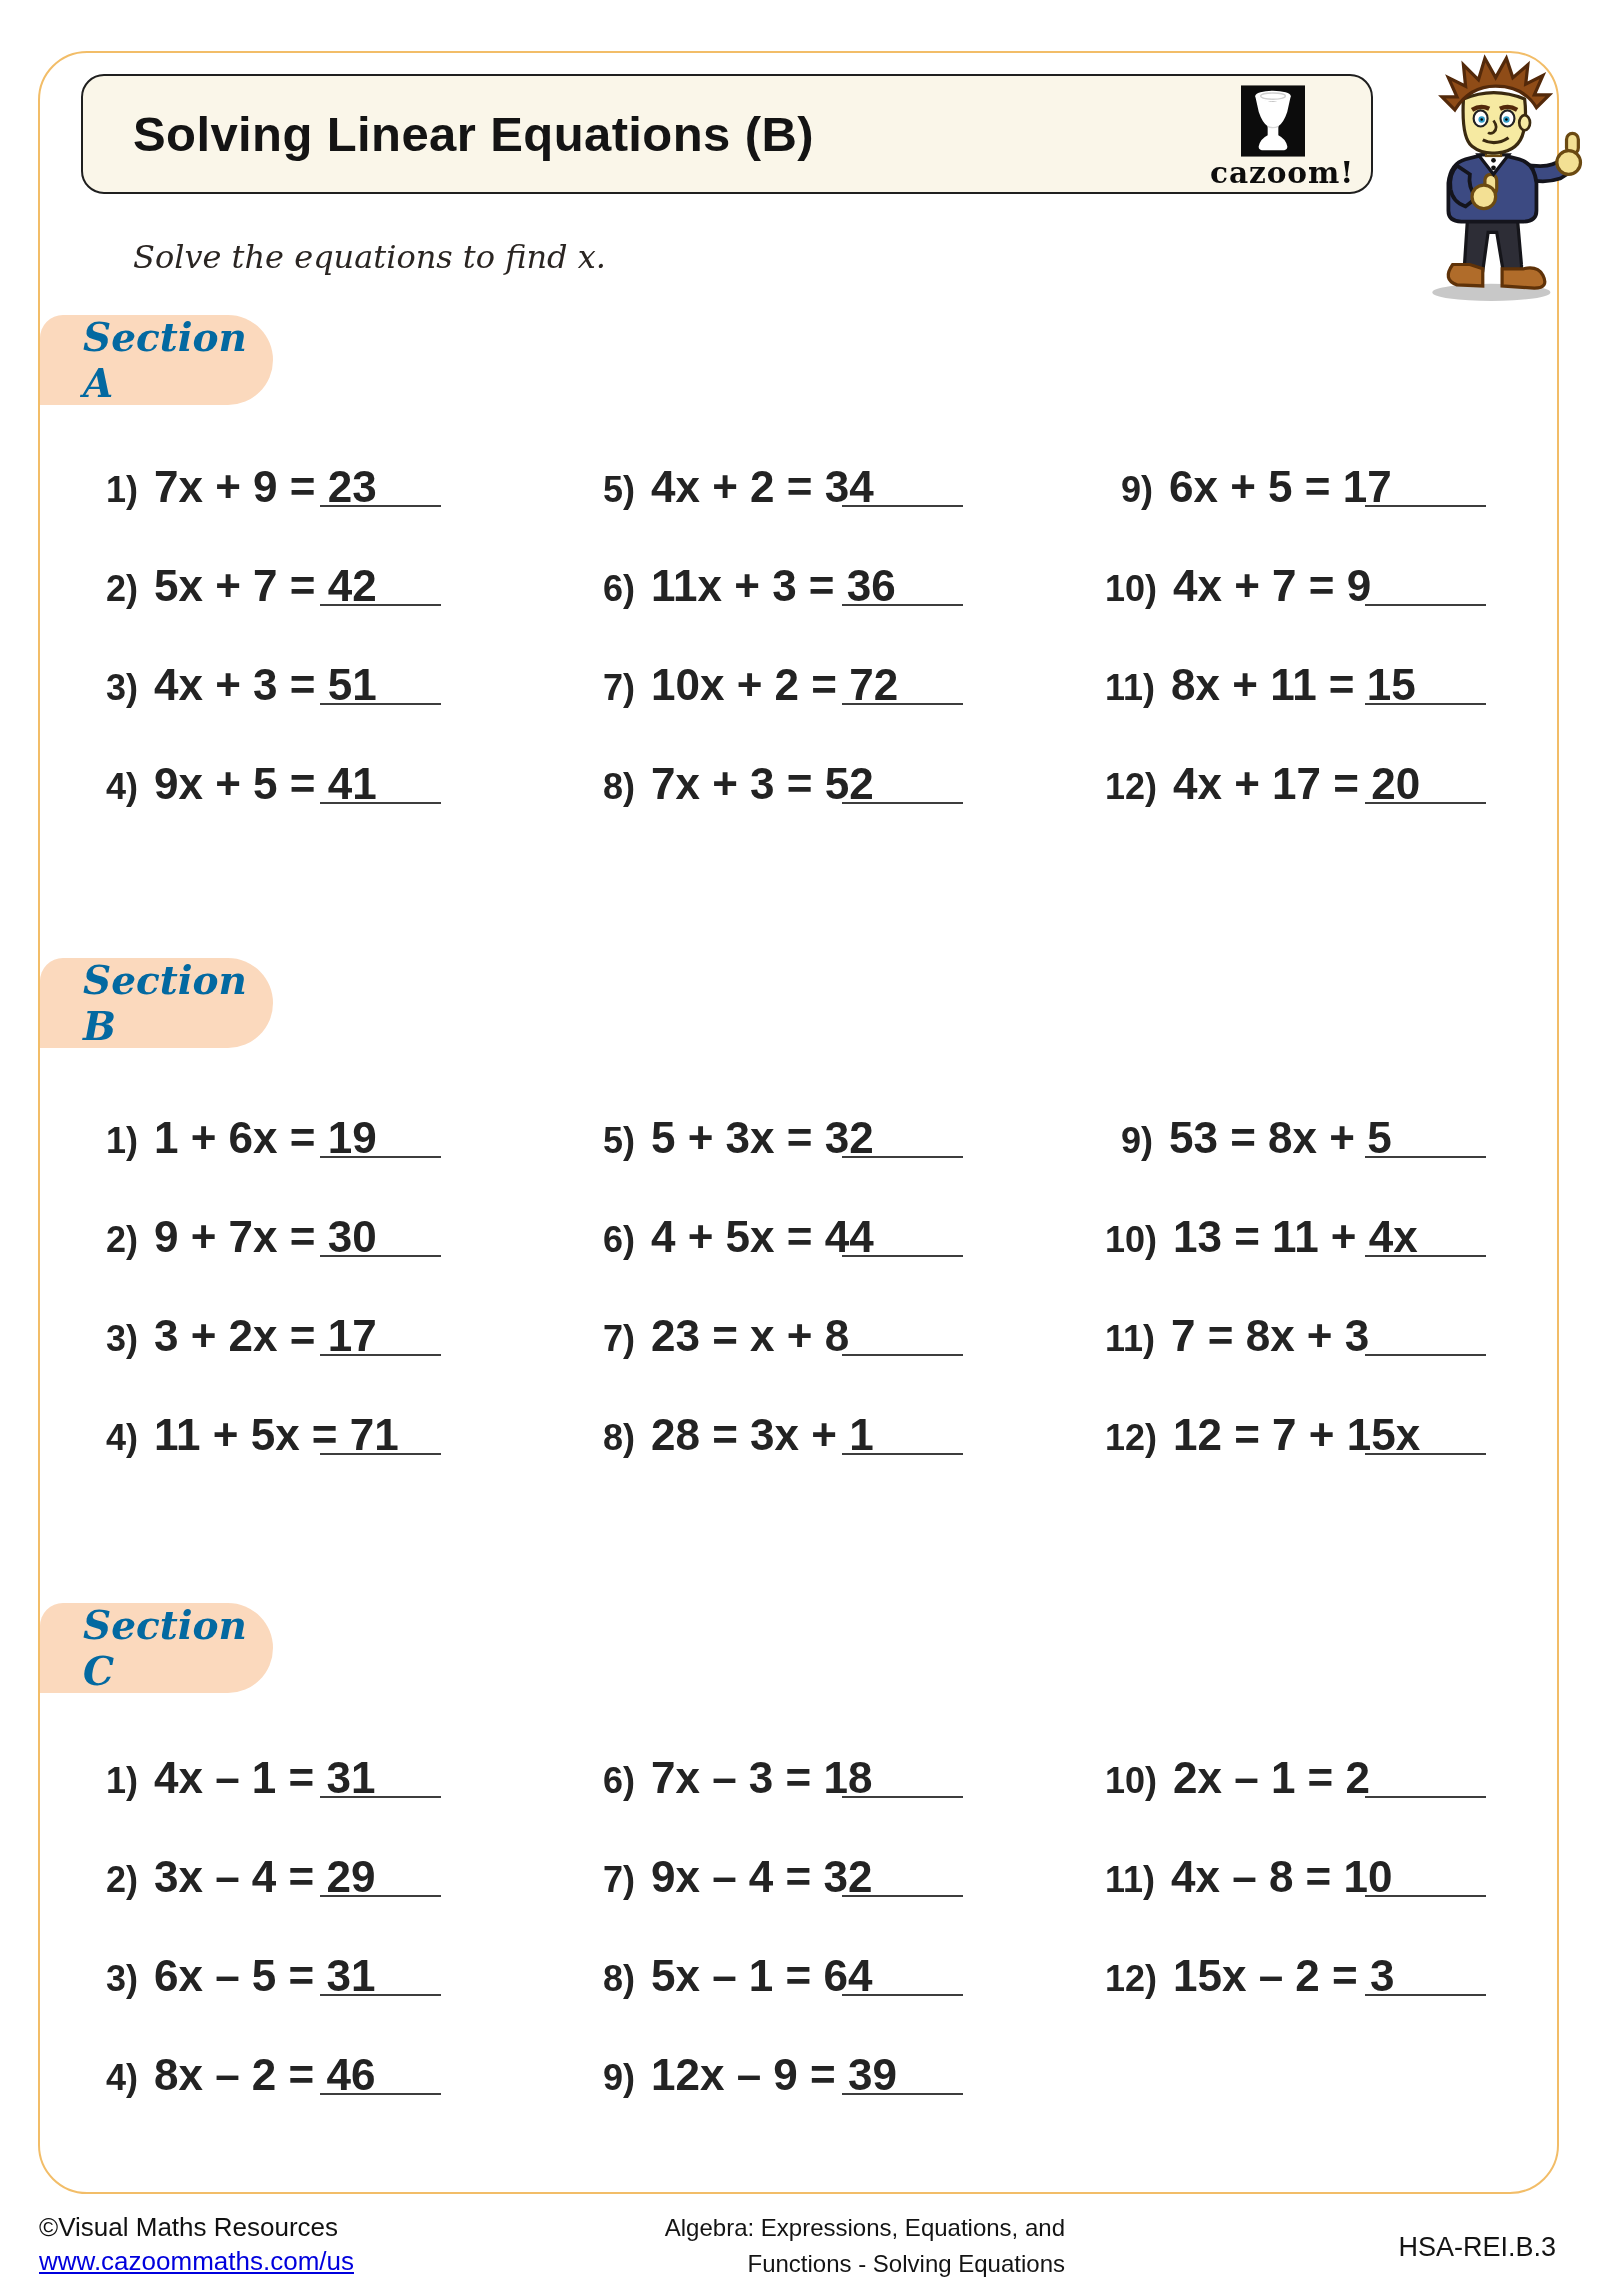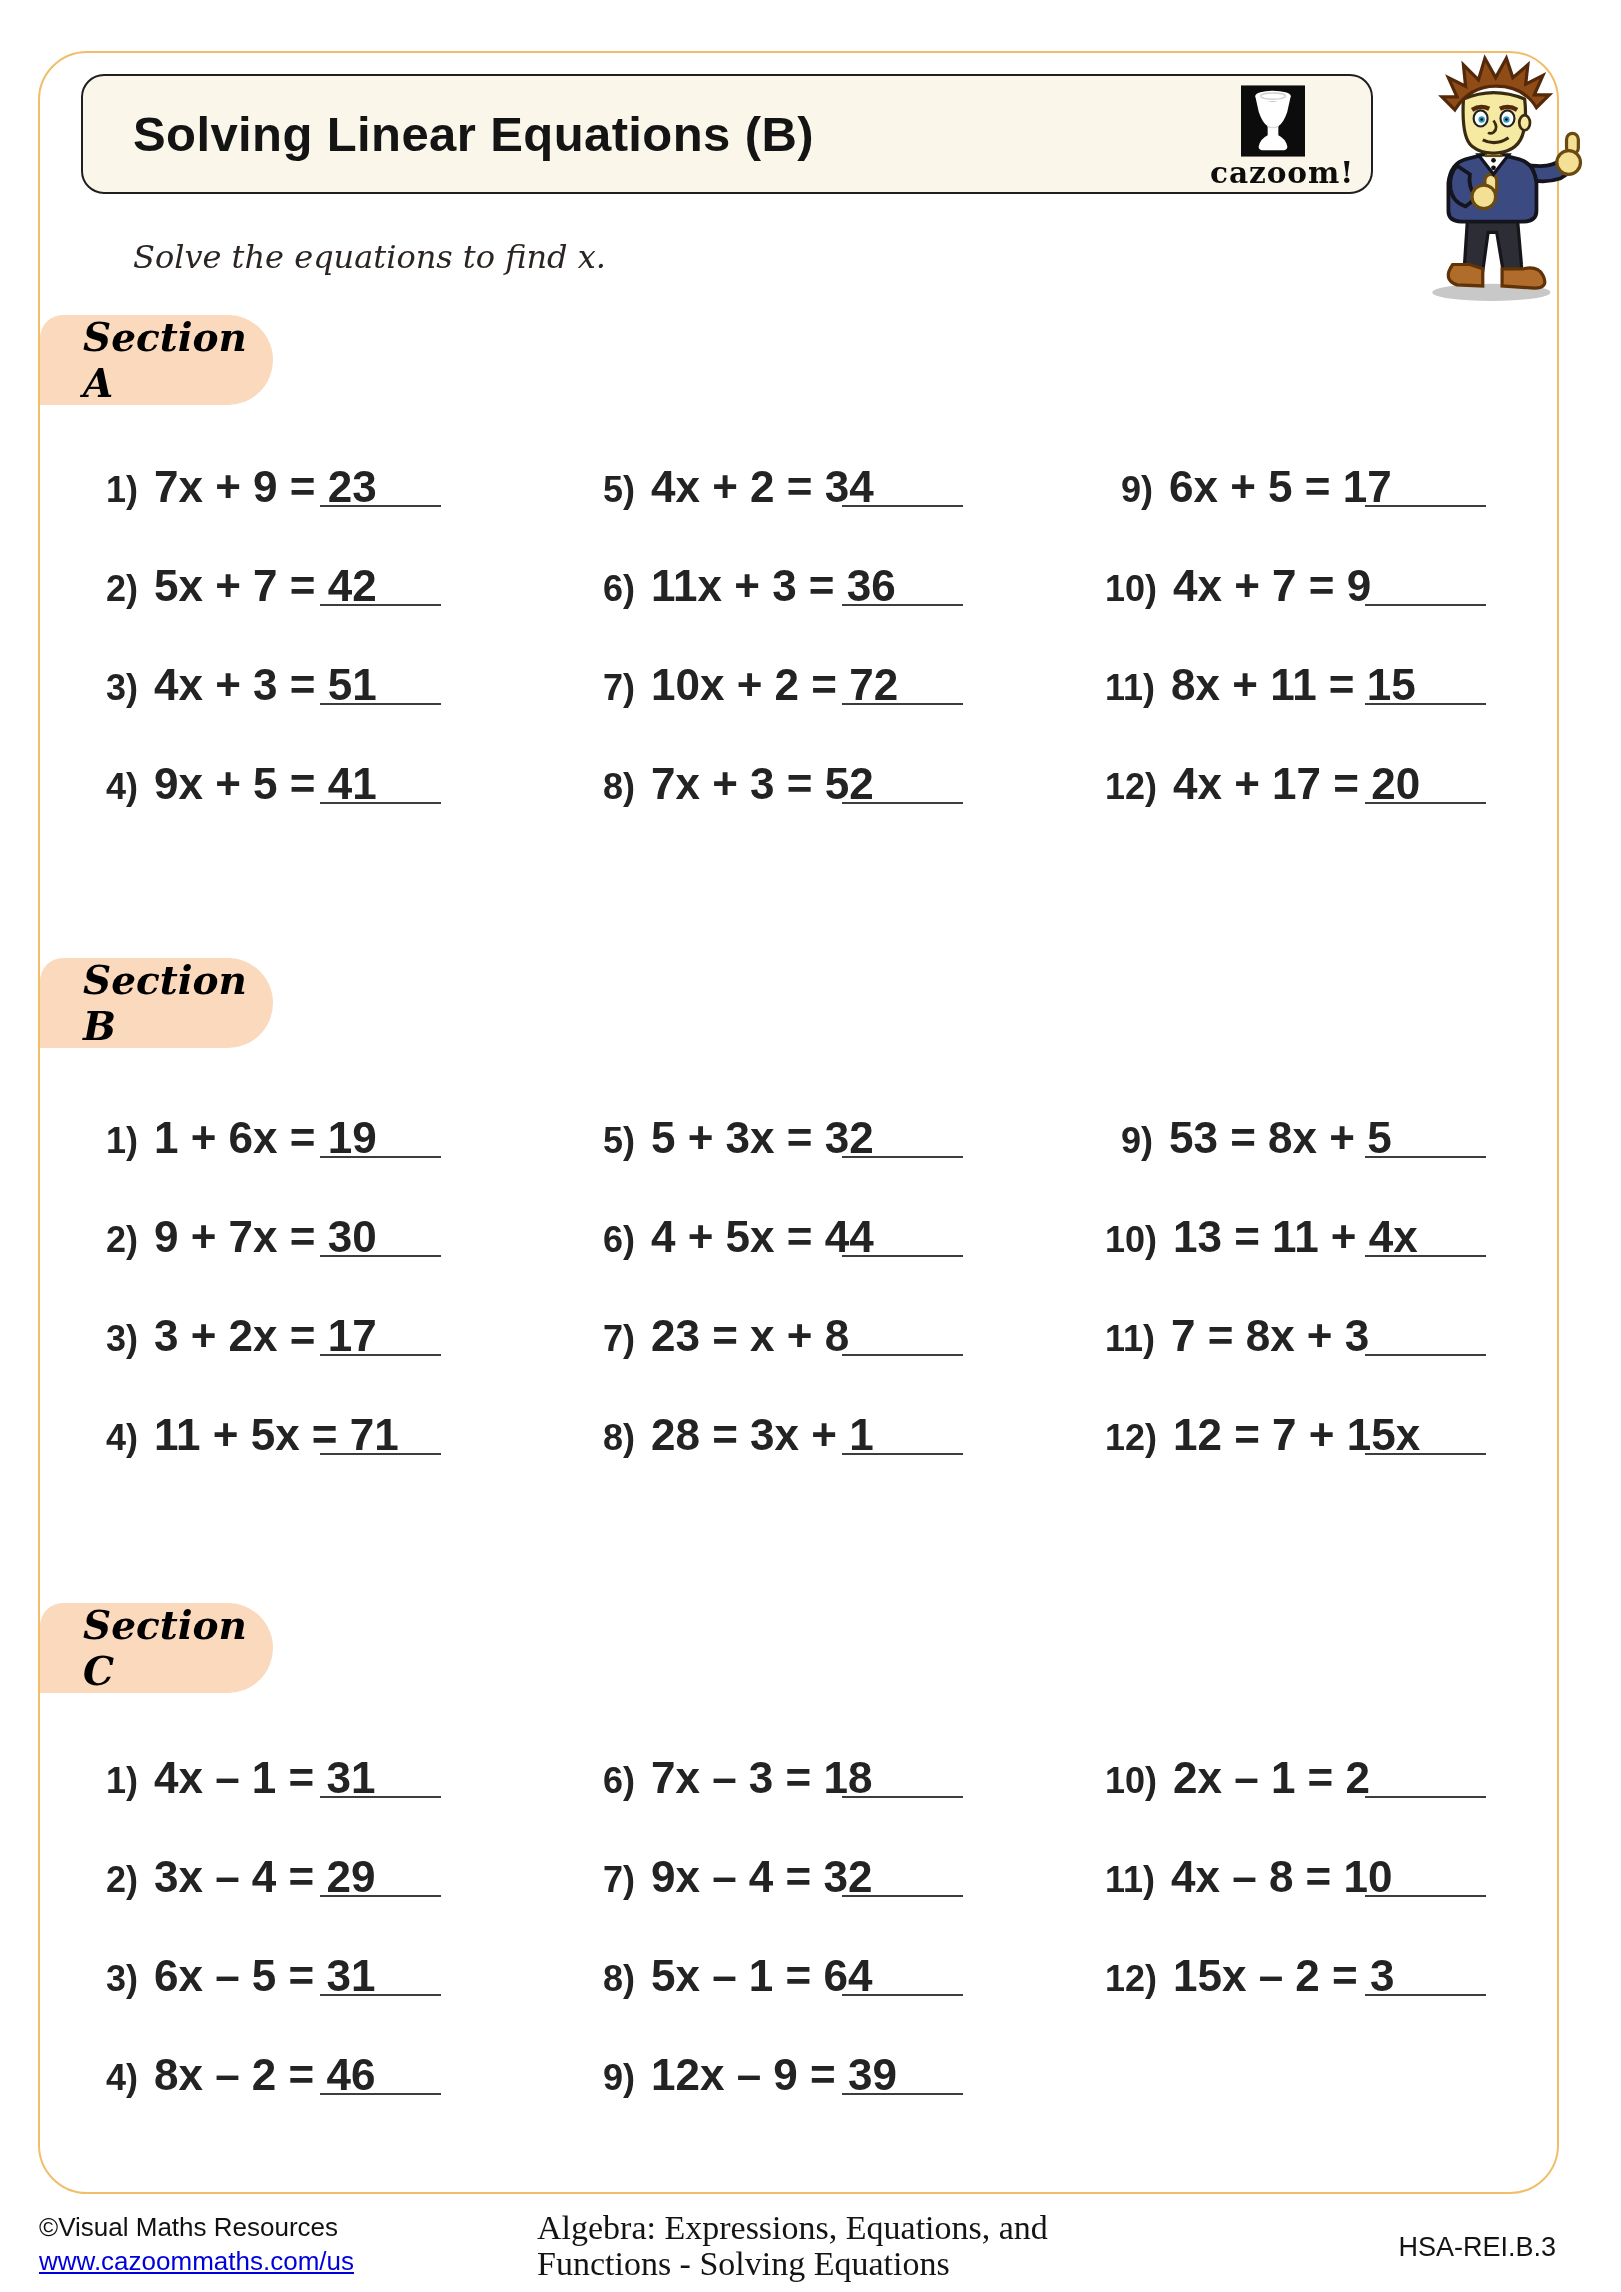--- a/index.html
+++ b/index.html
@@ -22,21 +22,21 @@
 
   .instruction{position:absolute;left:133px;top:238px;font-family:"DejaVu Serif",serif;
                font-style:italic;font-size:32px;color:#2a2522;}
 
   
   .pill{position:absolute;left:40px;width:233px;height:90px;background:#fbd9bd;
         border-radius:23px 45px 45px 0;display:flex;align-items:center;
         padding-left:43px;box-sizing:border-box;}
   .pill-a{top:315px;} .pill-b{top:958px;} .pill-c{top:1603px;}
   .pill-label{font-family:"DejaVu Serif",serif;font-weight:bold;font-style:italic;
-              font-size:39px;color:#000000;}
+              font-size:39px;color:#0369a1;}
 
   
   .problems{position:absolute;left:90px;width:1406px;display:grid;
             grid-template-columns:497px 518px auto;grid-template-rows:repeat(4,99px);
             grid-auto-flow:column;}
   .grid-a{top:466px;} .grid-b{top:1117px;} .grid-c{top:1757px;}
   .problem{position:relative;}
   .p-num{display:inline-block;min-width:48px;text-align:right;
          font-size:36px;font-weight:bold;color:#232323;line-height:41px;}
   .p-eq{margin-left:16px;font-size:44px;font-weight:bold;color:#232323;line-height:41px;}
@@ -44,22 +44,22 @@
   .problem:nth-child(-n+4) .p-line{left:230px;}
   .problem:nth-child(n+5)  .p-line{left:255px;}
   .problem:nth-child(n+9)  .p-line{left:260px;}
 
   
   .mascot{position:absolute;left:1386px;top:54px;width:215px;height:247px;}
 
   
   .footer-left{position:absolute;left:39px;top:2210px;font-size:26px;color:#111;line-height:34px;}
   .footer-link{color:#0000dd;text-decoration:underline;font-size:26px;}
-  .footer-center{position:absolute;left:537px;top:2210px;width:528px;text-align:left;
-                 font-size:34px;color:#141414;line-height:36px;font-family:Liberation Serif, serif;}
+  .footer-center{position:absolute;left:537px;top:2210px;width:528px;text-align:right;
+                 font-size:24px;color:#141414;line-height:36px;}
   .footer-right{position:absolute;right:66px;top:2232px;font-size:27px;color:#141414;}
 </style>
 </head>
 <body>
 
 <div class="page">
 
   <div class="frame"></div>
 
   <div class="title-box">

